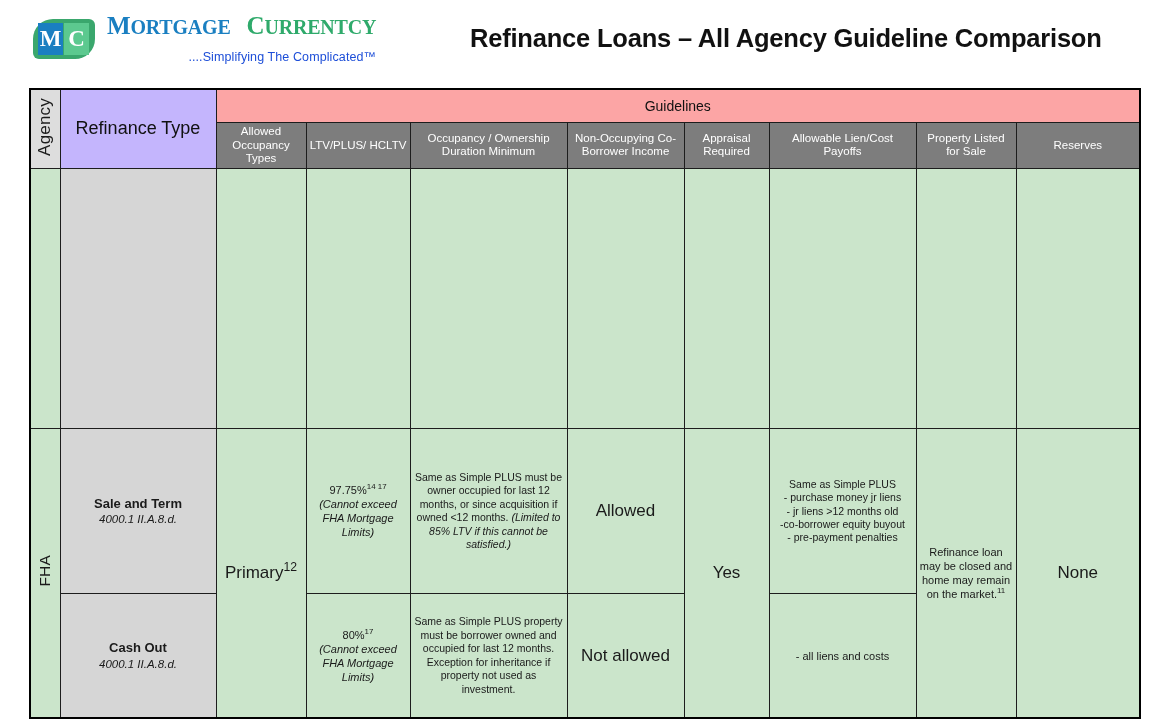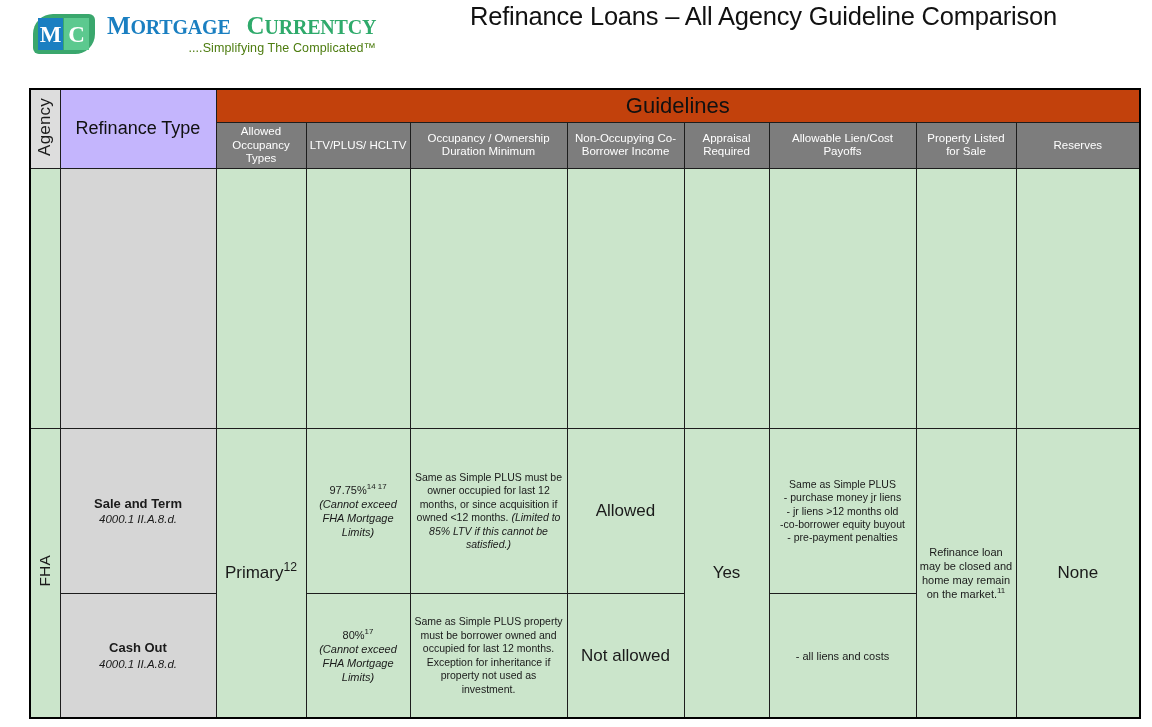--- a/index.html
+++ b/index.html
@@ -70,37 +70,37 @@
     font-weight: bold;
     letter-spacing: -0.2px;
     line-height: 1;
     white-space: nowrap;
   }
   .brand-title .t-mortgage { color: #1a7fc1; text-align: center; }
   .brand-title .t-currentcy { color: #2faa6b; margin-left: 16px; }
   .brand-title .cap { font-size: 25px; }
   .brand-title .sml { font-size: 20px; }
   .brand-tag {
-    margin-top: 3px;
+    margin-top: 12px;
     text-align: right;
     font-family: "Liberation Sans", sans-serif;
     font-size: 12.5px;
-    color: #4d7c0f;
+    color: #1d4ed8;
     letter-spacing: 0.1px;
     white-space: nowrap;
   }
 
   .doc-title {
     position: absolute;
     left: 470px;
-    top: 2px;
+    top: 24px;
     width: 660px;
     font-family: "Liberation Sans", sans-serif;
     font-size: 25.5px;
-    font-weight: 400;
+    font-weight: 700;
     color: #111111;
     letter-spacing: -0.2px;
     white-space: nowrap;
   }
 
   
   .table-wrap {
     position: absolute;
     left: 29px;
     top: 88px;
@@ -122,23 +122,23 @@
     font-weight: normal;
   }
   .h-dark {
     background: #7d7d7d;
     color: #ffffff;
     font-size: 11.5px;
     line-height: 1.18;
     padding: 4px 3px;
   }
   .h-guidelines {
-    background: #c2410c;
+    background: #fca5a5;
     color: #111111;
-    font-size: 22px;
+    font-size: 14px;
     height: 28px;
     padding: 0;
   }
   .h-agency {
     width: 30px;
     background: #dddddd;
     padding: 0;
   }
   .rot {
     writing-mode: vertical-rl;

